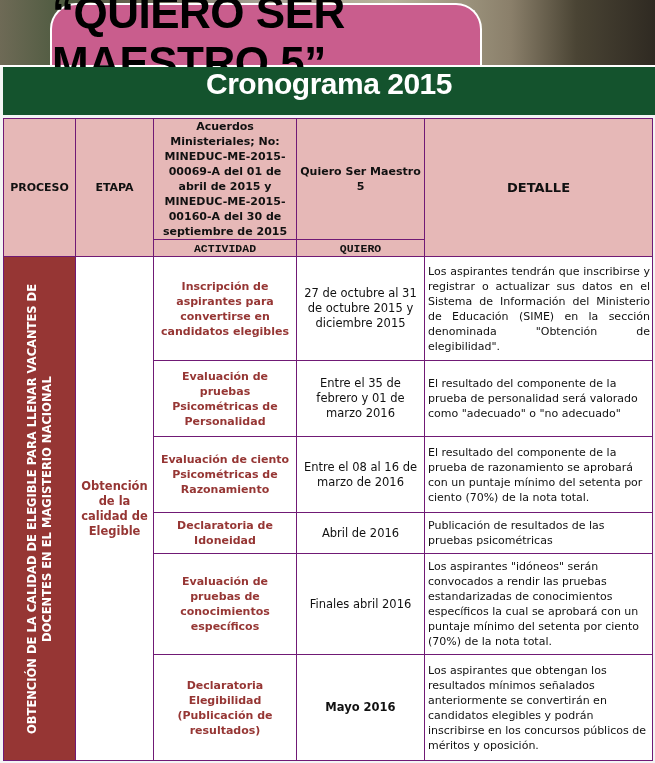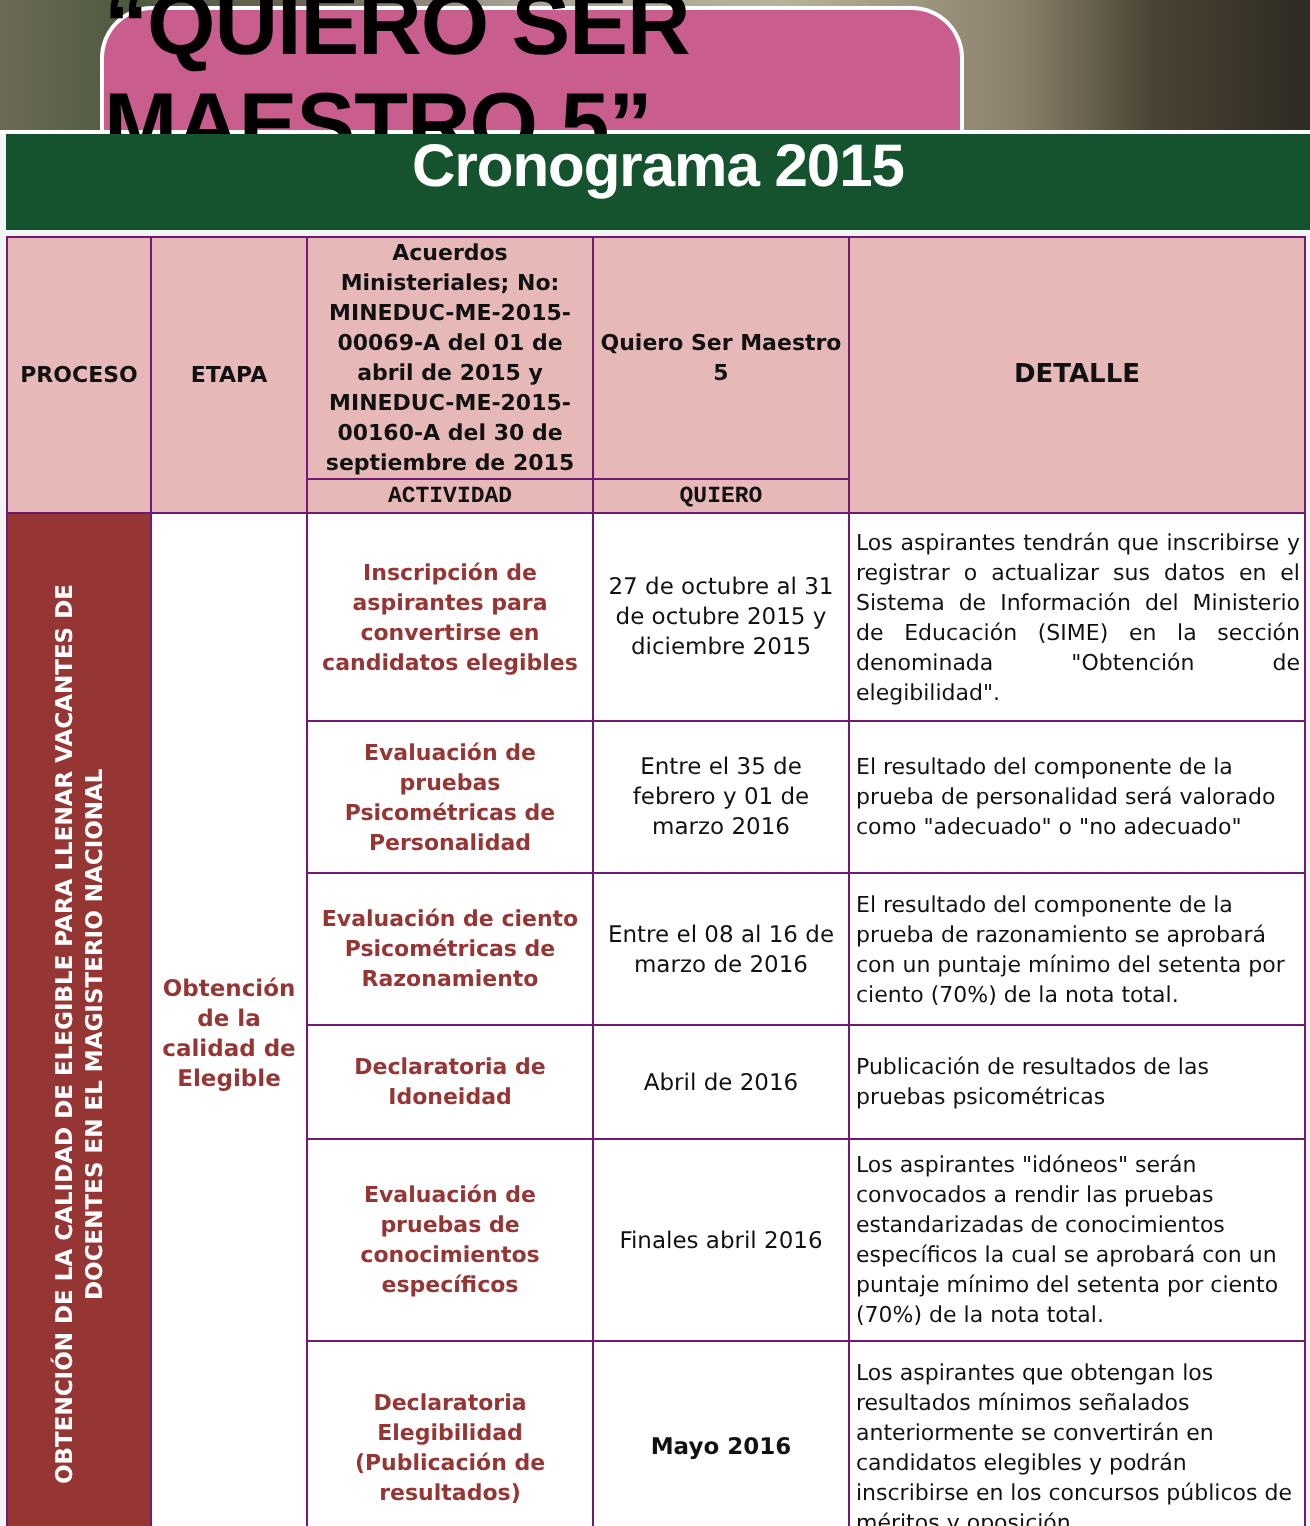--- a/index.html
+++ b/index.html
@@ -113,21 +113,21 @@
   <tr style="height:76px">
     <td class="act-cell">Evaluación de pruebas Psicométricas de Personalidad</td>
     <td class="date-cell">Entre el 35 de febrero y 01 de marzo 2016</td>
     <td class="det-cell">El resultado del componente de la prueba de personalidad será valorado como "adecuado" o "no adecuado"</td>
   </tr>
   <tr style="height:76px">
     <td class="act-cell">Evaluación de ciento Psicométricas de Razonamiento</td>
     <td class="date-cell">Entre el 08 al 16 de marzo de 2016</td>
     <td class="det-cell">El resultado del componente de la prueba de razonamiento se aprobará con un puntaje mínimo del setenta por ciento (70%) de la nota total.</td>
   </tr>
-  <tr style="height:57px">
+  <tr style="height:41px">
     <td class="act-cell">Declaratoria de Idoneidad</td>
     <td class="date-cell">Abril de 2016</td>
     <td class="det-cell">Publicación de resultados de las pruebas psicométricas</td>
   </tr>
   <tr style="height:101px">
     <td class="act-cell">Evaluación de pruebas de conocimientos específicos</td>
     <td class="date-cell">Finales abril 2016</td>
     <td class="det-cell">Los aspirantes "idóneos" serán convocados a rendir las pruebas estandarizadas de conocimientos específicos la cual se aprobará con un puntaje mínimo del setenta por ciento (70%) de la nota total.</td>
   </tr>
   <tr style="height:106px">

